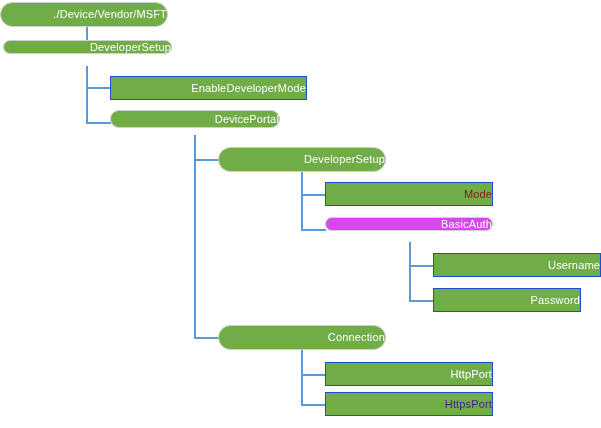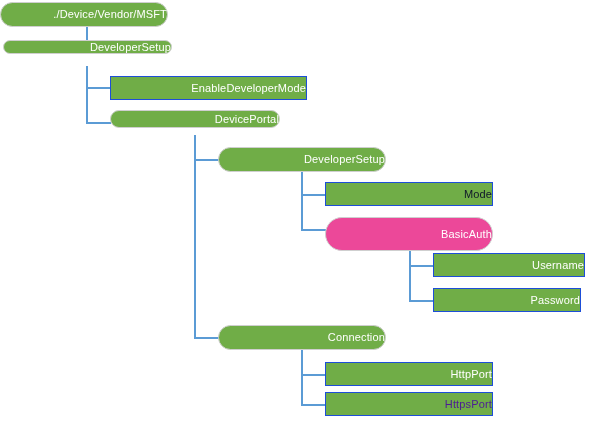--- a/index.html
+++ b/index.html
@@ -82,27 +82,27 @@
     </div>
     <div class="node rect" style="left: 110px; top: 76px; width: 197px; height: 24px; background: rgb(112, 173, 71); color: rgb(255, 255, 255);">
       <span class="node-label">EnableDeveloperMode</span>
     </div>
     <div class="node rounded" style="left: 110px; top: 110px; width: 170px; height: 18px; background: rgb(112, 173, 71); color: rgb(255, 255, 255);">
       <span class="node-label">DevicePortal</span>
     </div>
     <div class="node rounded" style="left: 218px; top: 147px; width: 168px; height: 25px; background: rgb(112, 173, 71); color: rgb(255, 255, 255);">
       <span class="node-label">DeveloperSetup</span>
     </div>
-    <div class="node rect" style="left: 325px; top: 182px; width: 168px; height: 24px; background: rgb(112, 173, 71); color: #0f172a;">
+    <div class="node rect" style="left: 325px; top: 182px; width: 168px; height: 24px; background: rgb(112, 173, 71); color: #7f1d1d;">
       <span class="node-label">Mode</span>
     </div>
-    <div class="node rounded" style="left: 325px; top: 217px; width: 168px; height: 34px; background: #ec4899; color: rgb(255, 255, 255);">
+    <div class="node rounded" style="left: 325px; top: 217px; width: 168px; height: 14px; background: #d946ef; color: rgb(255, 255, 255);">
       <span class="node-label">BasicAuth</span>
     </div>
-    <div class="node rect" style="left: 433px; top: 253px; width: 152px; height: 24px; background: rgb(112, 173, 71); color: rgb(255, 255, 255);">
+    <div class="node rect" style="left: 433px; top: 253px; width: 168px; height: 24px; background: rgb(112, 173, 71); color: rgb(255, 255, 255);">
       <span class="node-label">Username</span>
     </div>
     <div class="node rect" style="left: 433px; top: 288px; width: 148px; height: 24px; background: rgb(112, 173, 71); color: rgb(255, 255, 255);">
       <span class="node-label">Password</span>
     </div>
     <div class="node rounded" style="left: 218px; top: 325px; width: 168px; height: 25px; background: rgb(112, 173, 71); color: rgb(255, 255, 255);">
       <span class="node-label">Connection</span>
     </div>
     <div class="node rect" style="left: 325px; top: 362px; width: 168px; height: 24px; background: rgb(112, 173, 71); color: rgb(255, 255, 255);">
       <span class="node-label">HttpPort</span>

